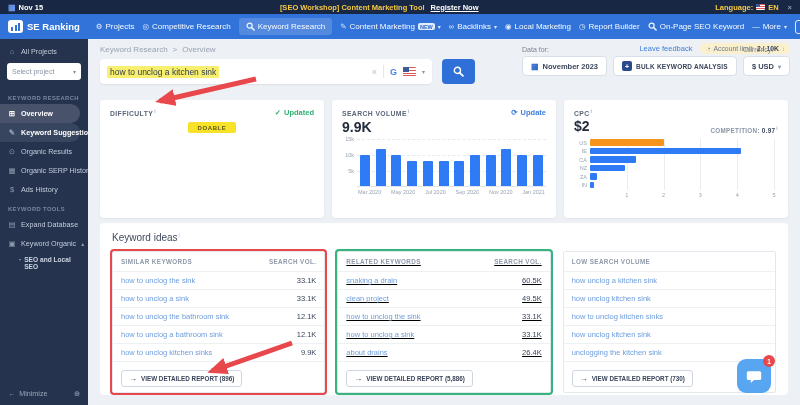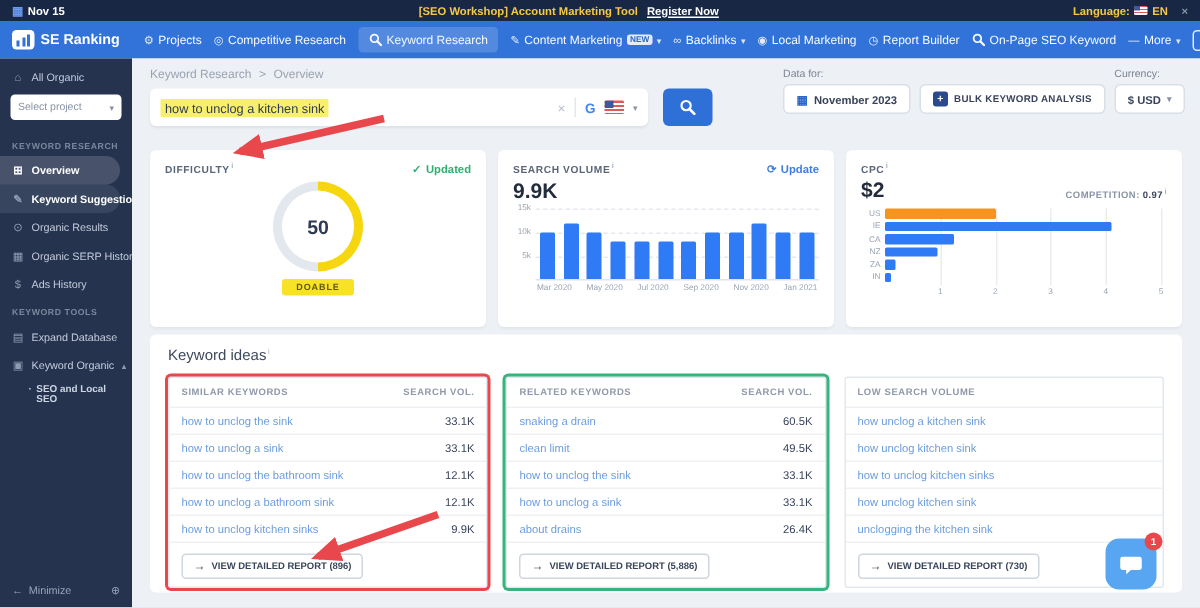--- a/index.html
+++ b/index.html
@@ -104,21 +104,21 @@
   .crow .cl{width:16px;margin-left:-16px;text-align:right;padding-right:3px;font-size:5.5px;color:#9aa4b2;flex-shrink:0;}
   .crow .cb{height:6.5px;border-radius:1px;}
   .cpc-x{position:absolute;left:16px;right:4px;top:53px;height:8px;}
   .cpc-x span{position:absolute;transform:translateX(-50%);font-size:5.5px;color:#9aa4b2;}
   
   .ideas{position:absolute;top:184px;left:12px;right:12px;height:172px;background:#fff;border-radius:4px;padding:9px 12px;overflow:hidden;}
   .ideas-title{font-size:10px;color:#3f4a5c;}
   .tables{display:flex;gap:12px;margin-top:8px;}
   .ktable{flex:1;border:1px solid #e3e8ee;border-radius:2px;background:#fff;}
   .ktable.red{box-shadow:0 0 0 2px #e8474b;}
-  .ktable.green{box-shadow:0 0 0 2px #35b57c;}
+  .ktable.green{box-shadow:0 0 0 2px #35b57c;text-decoration:underline;}
   .thead{display:flex;justify-content:space-between;padding:6px 8px;font-size:6.3px;font-weight:bold;letter-spacing:.4px;color:#8f99a9;}
   .krow{display:flex;justify-content:space-between;padding:4px 8px;border-top:1px solid #eef1f4;font-size:7.5px;cursor:pointer;}
   .krow .kw{color:#6d9ddd;}
   .krow .vol{color:#39445a;}
   .tfoot{padding:5px 8px;border-top:1px solid #eef1f4;}
   .report-btn{display:inline-flex;align-items:center;gap:4px;border:1px solid #cfd6df;border-radius:3px;padding:3px 7px;font-size:6.3px;font-weight:bold;color:#39445a;background:#fff;cursor:pointer;}
   .report-btn .arr{font-size:8px;}
   
   .arrows{position:absolute;inset:0;pointer-events:none;z-index:6;}
   .chatbtn{position:absolute;left:649px;top:320px;width:34px;height:34px;background:#58a6f2;border-radius:9px;display:flex;align-items:center;justify-content:center;color:#fff;z-index:7;cursor:pointer;}
@@ -144,21 +144,21 @@
 </svg>
 
 <div class="screen">
 
   <div class="topbar">
     <span class="date">
       <span class="cal-ico">▦</span>
       <span>Nov 15</span>
     </span>
     <span class="center">
-      <span>[SEO Workshop] Account Marketing Tool</span><span class="register">Register Now</span>
+      <span>[SEO Workshop] Content Marketing Tool</span><span class="register">Register Now</span>
     </span>
     <span class="lang">
       <span>Language:</span>
       <span class="flag-s"></span>
       <span>EN</span>
       <span class="close">×</span>
     </span>
   </div>
 
   <div class="nav">
@@ -218,21 +218,21 @@
       <span class="addbtn">+</span>
 
     </span>
   </div>
 
   <div class="layout">
 
     <div class="sidebar">
       <div class="sb-item" style="padding-top:8px">
         <span class="sb-icon">⌂</span>
-        <span>All Organic</span>
+        <span>All Projects</span>
       </div>
       <div class="sb-select">
         <span>Select project</span>
         <span class="sel-caret">▾</span>
       </div>
       <div class="sb-section">KEYWORD RESEARCH</div>
       <div class="sb-item active">
         <span class="sb-icon">⊞</span>
         <span>Overview</span>
       </div>
@@ -273,20 +273,29 @@
         </span>
         <span>⊕</span>
       </div>
     </div>
 
     <div class="main">
       <div class="breadcrumb">
         <span>Keyword Research</span>
         <span>&gt;</span>
         <span class="cur">Overview</span>
+      </div>
+      <div class="hdr-right">
+        <span class="feedback">Leave feedback</span>
+        <span class="limit">
+          <span>◔</span>
+          <span>Account limit:</span>
+          <b>2 / 10K</b>
+          <span class="sup">i</span>
+        </span>
       </div>
 
       <div class="searchrow">
         <div class="searchbox">
           <span class="query">how to unclog a kitchen sink</span>
           <span class="sbx-right">
             <span class="clear">×</span>
             <span class="vdiv"></span>
             <span class="gicon">G</span>
             <span class="flag"></span>
@@ -325,23 +334,20 @@
       </div>
 
       <div class="cards">
         <div class="card">
           <div class="card-head">
             <span class="card-title"><span>DIFFICULTY</span><span class="sup">i</span></span>
             <span class="updated">
               <span>✓</span>
               <span>Updated</span>
             </span>
-          </div>
-          <div class="gauge">
-            <span class="score">50</span>
           </div>
           <span class="doable">DOABLE</span>
         </div>
 
         <div class="card">
           <div class="card-head">
             <span class="card-title"><span>SEARCH VOLUME</span><span class="sup">i</span></span>
             <span class="update-link">
               <span>⟳</span>
               <span>Update</span>
@@ -479,21 +485,21 @@
           <div class="ktable green">
             <div class="thead">
               <span>RELATED KEYWORDS</span>
               <span>SEARCH VOL.</span>
             </div>
             <div class="krow">
                 <span class="kw">snaking a drain</span>
                 <span class="vol">60.5K</span>
               </div>
             <div class="krow">
-                <span class="kw">clean limit</span>
+                <span class="kw">clean project</span>
                 <span class="vol">49.5K</span>
               </div>
             <div class="krow">
                 <span class="kw">how to unclog the sink</span>
                 <span class="vol">33.1K</span>
               </div>
             <div class="krow">
                 <span class="kw">how to unclog a sink</span>
                 <span class="vol">33.1K</span>
               </div>

